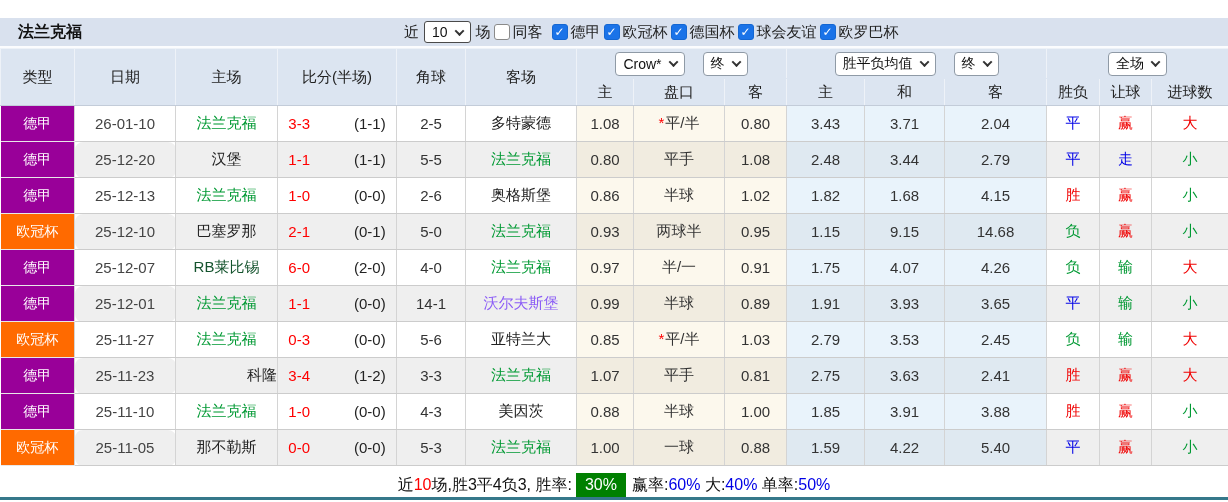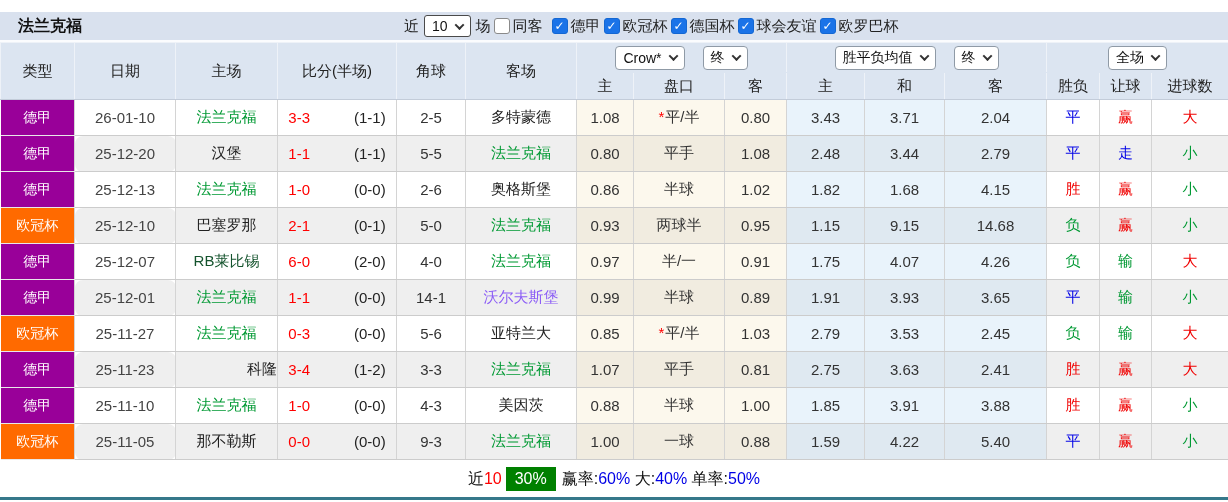--- a/index.html
+++ b/index.html
@@ -1,17 +1,17 @@
 <!DOCTYPE html>
 <html><head>
 <meta charset="utf-8">
 <style>
   * { box-sizing: border-box; margin: 0; padding: 0; }
   body { font-family: "Liberation Sans", "DejaVu Sans", sans-serif; background: #fff; }
-  #app { width: 1228px; height: 502px; background: #fff; position: relative; padding-top: 12px; overflow: hidden; }
+  #app { width: 1228px; height: 502px; background: #fff; position: relative; padding-top: 18px; overflow: hidden; }
 
   
   .titlebar { height: 30px; background: #d9e1ee; border-bottom: 2px solid #fbfcfe; position: relative; display: flex; align-items: center; }
   .title { font-size: 16px; font-weight: bold; color: #111; margin-left: 18px; }
   .filter-group { position: absolute; left: 404px; top: 0; height: 100%; display: flex; align-items: center; font-size: 15px; color: #222; }
   .filter-group > * { flex: none; }
   .select-box { background: #fff; border: 1px solid #4a4a4a; border-radius: 3px; height: 22px; display: inline-flex; align-items: center; padding: 0 7px; margin: 0 5px; cursor: pointer; font-size: 14px; color: #111; }
   .select-box.soft { border: 1px solid #8f9aa6; border-radius: 4px; height: 24px; }
   .chev { width: 7px; height: 7px; border-right: 2px solid #333; border-bottom: 2px solid #333; transform: rotate(45deg) translate(-1px,-1px); margin-left: 8px; display: inline-block; }
   .cbx { width: 16px; height: 16px; border-radius: 3px; display: inline-flex; align-items: center; justify-content: center; margin: 0 3px; cursor: pointer; }
@@ -310,38 +310,39 @@
           <td class="c-avg">3.88</td>
           <td class="c-plain" style="color: rgb(240, 0, 0);">胜</td>
           <td class="c-plain" style="color: rgb(240, 0, 0);">赢</td>
           <td class="c-plain" style="color: rgb(0, 153, 51);">小</td>
         </tr>
         <tr class="r-odd">
           <td class="c-league" style="background: rgb(255, 106, 0);">欧冠杯</td>
           <td class="c-plain c-date">25-11-05</td>
           <td class="c-plain" style="color: rgb(34, 34, 34);">那不勒斯</td>
           <td class="c-plain"><span class="score-main">0-0</span><span class="score-half">(0-0)</span></td>
-          <td class="c-plain">9-3</td>
+          <td class="c-plain">5-3</td>
           <td class="c-plain" style="color: rgb(0, 153, 51);">法兰克福</td>
           <td class="c-crow">1.00</td>
           <td class="c-crow"><span>一球</span></td>
           <td class="c-crow">0.88</td>
           <td class="c-avg">1.59</td>
           <td class="c-avg">4.22</td>
           <td class="c-avg">5.40</td>
           <td class="c-plain" style="color: rgb(0, 0, 230);">平</td>
           <td class="c-plain" style="color: rgb(240, 0, 0);">赢</td>
           <td class="c-plain" style="color: rgb(0, 153, 51);">小</td>
         </tr>
       </tbody>
   </table>
 
   <div class="footer" id="footer-line">
       <span style="white-space: pre;">近</span>
       <span class="seg-red" style="white-space: pre;">10</span>
+      <span style="white-space: pre;">场,胜3平4负3, 胜率:</span>
       <span class="seg-badge" style="white-space: pre;">30%</span>
       <span style="white-space: pre;">赢率:</span>
       <span class="seg-blue" style="white-space: pre;">60%</span>
       <span style="white-space: pre;"> 大:</span>
       <span class="seg-blue" style="white-space: pre;">40%</span>
       <span style="white-space: pre;"> 单率:</span>
       <span class="seg-blue" style="white-space: pre;">50%</span>
     </div>
   <div class="bottom-line"></div>
 </div>

